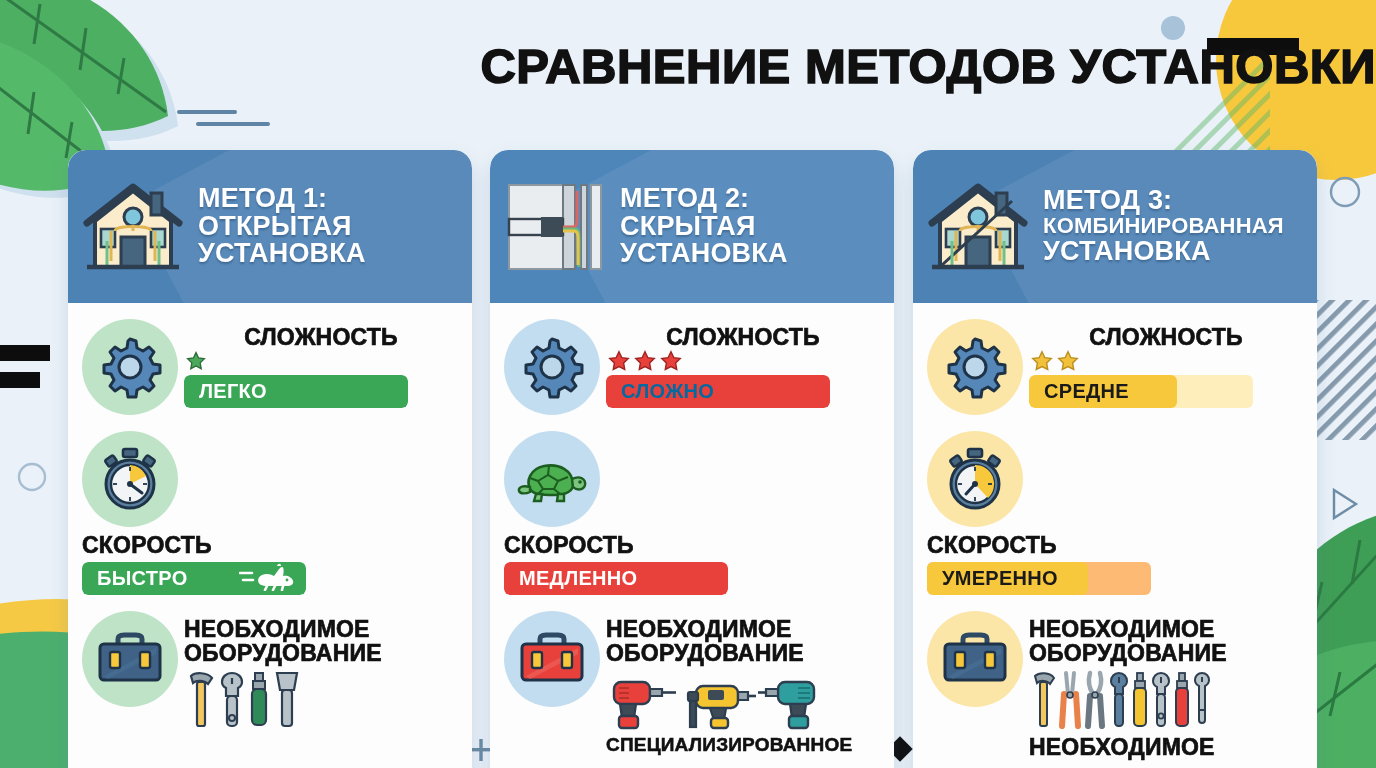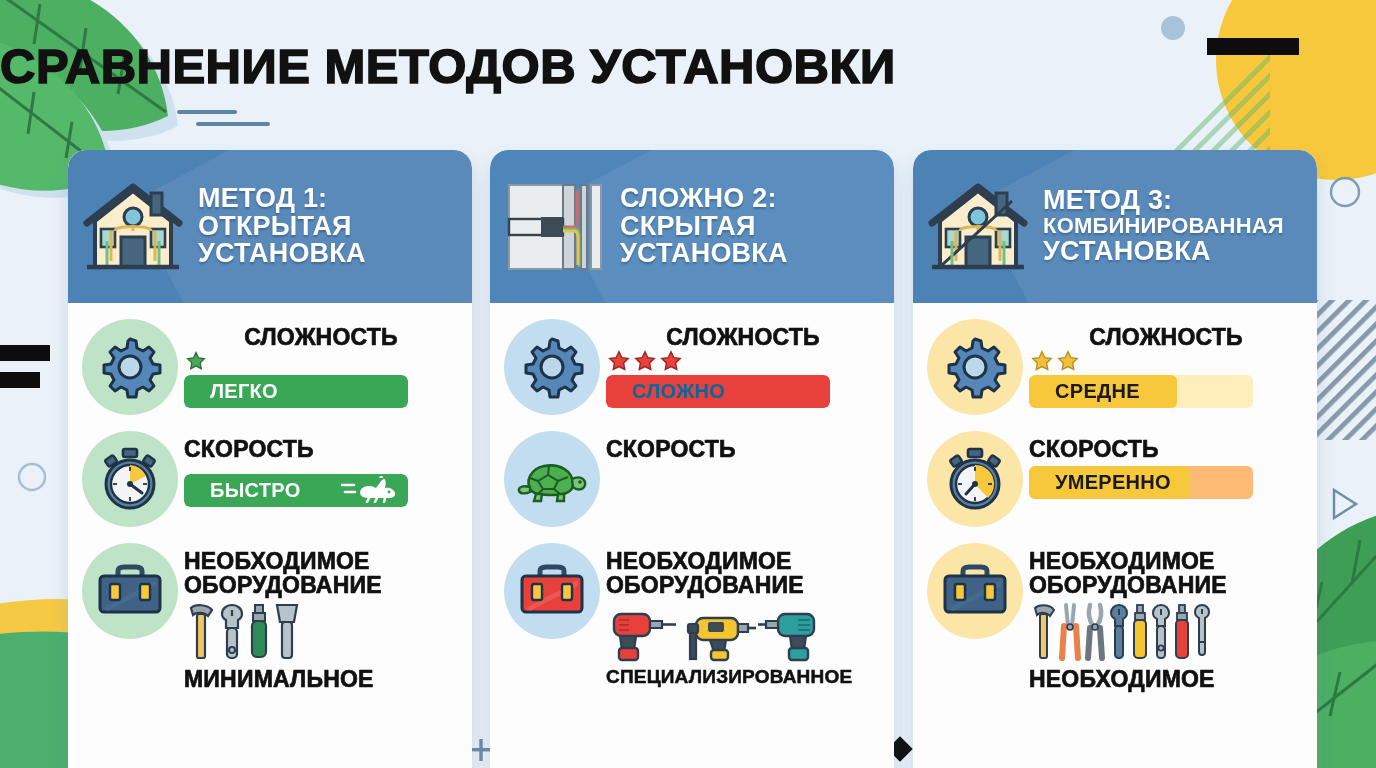--- a/index.html
+++ b/index.html
@@ -12,21 +12,21 @@
 
   
   .bg{position:absolute;inset:0;z-index:0;}
   .bg svg{position:absolute;top:0;left:0;}
 
   .blackbar{position:absolute;background:#0d0d0d;z-index:2;}
 
   
   .title{
     position:absolute;top:38px;left:0;width:100%;
-    text-align:left;z-index:6;
+    text-align:right;z-index:6;
     font-size:49px;font-weight:bold;letter-spacing:.5px;
     color:#111;
     font-family:"Liberation Sans", sans-serif;
     -webkit-text-stroke:1.6px #111;
   }
 
   
   .cards{position:absolute;top:150px;left:0;width:100%;height:580px;z-index:5;}
   .card{
     position:absolute;top:0;width:404px;height:645px;
@@ -61,41 +61,41 @@
   }
   .head-l1{font-size:27px;}
   .head-l2{font-size:27px;}
   .head-l2.small{font-size:22px;}
   .head-l3{font-size:27px;}
 
   
   .body{padding:14px 0 0 0;position:relative;height:419px;}
   .row{display:flex;align-items:flex-start;padding:0 14px;}
   .row.r1{margin-top:2px;text-align:center;}
-  .row.r2{margin-top:16px;}
+  .row.r2{margin-top:16px;flex-direction:column;}
   .row.r3{margin-top:16px;}
   .circ{
     flex:0 0 96px;width:96px;height:96px;border-radius:50%;
     display:flex;align-items:center;justify-content:center;
     margin-right:6px;
   }
   .rowtext{flex:1;padding-top:6px;}
   .lbl{
     font-size:23px;font-weight:bold;color:#111;letter-spacing:.2px;
     -webkit-text-stroke:.7px #111;line-height:1.05;
   }
   .stars{margin:1px 0 3px 2px;height:22px;display:flex;gap:4px;align-items:center;}
   .bar{
     position:relative;height:33px;border-radius:6px;overflow:hidden;
     display:flex;align-items:center;width:224px;
   }
   .bar .fill{position:absolute;left:0;top:0;bottom:0;border-radius:6px;}
   .bar .btxt{
     position:relative;z-index:3;font-size:20px;font-weight:bold;
-    padding-left:26px;letter-spacing:.3px;
+    padding-left:15px;letter-spacing:.3px;
   }
   .bar .bicon{position:absolute;right:9px;top:50%;transform:translateY(-50%);z-index:3;}
 
   .tools{margin:3px 0 0 2px;display:flex;align-items:flex-end;gap:3px;height:62px;}
   .footlbl{
     font-size:23px;font-weight:bold;color:#111;letter-spacing:.2px;
     -webkit-text-stroke:.7px #111;margin-top:4px;
   }
   .footlbl.small{font-size:19px;-webkit-text-stroke:.55px #111;}
 </style>
@@ -258,21 +258,21 @@
               <g stroke="#1f3348" stroke-width="1.8">
                 <line x1="33" y1="21" x2="33" y2="25"></line>
                   <line x1="33" y1="51" x2="33" y2="55"></line>
                 <line x1="16" y1="38" x2="20" y2="38"></line>
                   <line x1="46" y1="38" x2="50" y2="38"></line>
               </g>
             </svg>
           </div>
           <div class="rowtext">
             <div class="lbl">СКОРОСТЬ</div>
-            <div class="bar" style="margin-top:13px">
+            <div class="bar" style="margin-top:5px">
               <div class="fill" style="background:#3aa757;width:100%"></div>
               <span class="btxt" style="color:#ffffff">БЫСТРО</span>
               <span class="bicon">
                 <svg width="58" height="28" viewBox="0 0 58 28">
                   <g stroke="#ffffff" stroke-width="2.6" stroke-linecap="round">
                     <line x1="1" y1="10" x2="13" y2="10"></line>
                       <line x1="4" y1="17" x2="14" y2="17"></line>
                   </g>
                   <path d="M22 22 C18 20 18 14 23 12 C27 10 32 11 35 13 C38 9 41 4 43 4 C45 4 45 9 44 13 C48 12 53 14 54 18 C55 21 52 23 48 23 L26 23 Z" fill="#ffffff"></path>
                   <path d="M38 3 C39 0 42 0 42 3" fill="#ffffff"></path>
@@ -310,21 +310,20 @@
               <svg width="22" height="60" viewBox="0 0 22 60">
                 <rect x="7" y="3" width="8" height="8" fill="#9aa6ae" stroke="#2d3e50" stroke-width="2"></rect>
                 <rect x="5" y="11" width="12" height="8" fill="#9aa6ae" stroke="#2d3e50" stroke-width="2"></rect>
                 <rect x="4" y="19" width="14" height="36" rx="5" fill="#2e8b57" stroke="#2d3e50" stroke-width="2.2"></rect>
               </svg>
               <svg width="28" height="60" viewBox="0 0 28 60">
                 <path d="M4 3 L24 3 L21 20 L7 20 Z" fill="#b8c2c9" stroke="#2d3e50" stroke-width="2.2"></path>
                 <rect x="9" y="20" width="10" height="36" rx="3" fill="#b8c2c9" stroke="#2d3e50" stroke-width="2.2"></rect>
               </svg>
             </div>
-            <div class="footlbl">МИНИМАЛЬНОЕ</div>
           </div>
         </div>
       </div>
     </div>
 
     <div class="card c2">
       <div class="card-head">
         <div class="head-shade"></div>
         <div class="head-icon">
           <svg width="100" height="100" viewBox="0 0 100 100">
@@ -333,21 +332,21 @@
             <rect x="76" y="8" width="6" height="84" fill="#cdd5da" stroke="#6d7a84" stroke-width="2"></rect>
             <rect x="86" y="8" width="10" height="84" fill="#e9edf0" stroke="#8d98a0" stroke-width="2"></rect>
             <rect x="4" y="42" width="54" height="16" fill="#e9edf0" stroke="#36434d" stroke-width="2.4"></rect>
             <rect x="36" y="40" width="22" height="20" fill="#3d4b57"></rect>
             <path d="M58 50 L68 50 C72 50 72 46 72 40 L72 14" stroke="#d8675f" stroke-width="3" fill="none"></path>
             <path d="M58 52 L70 52 C74 52 74 56 74 62 L74 90" stroke="#6cb87a" stroke-width="3" fill="none"></path>
             <path d="M58 54 L69 54 C73 54 73 58 73 64 L73 88" stroke="#e8c34a" stroke-width="3" fill="none"></path>
           </svg>
         </div>
         <div class="head-text">
-          <div class="head-l1">СЛОЖНО 2:</div>
+          <div class="head-l1">МЕТОД 2:</div>
           <div class="head-l2">СКРЫТАЯ</div>
           <div class="head-l3">УСТАНОВКА</div>
         </div>
       </div>
 
       <div class="body">
         <div class="row r1">
           <div class="circ" style="background:#c3ddf0">
             <svg width="64" height="64" viewBox="0 0 64 64">
               <path d="M32 4 l6 2 1 7 6 3 6-4 5 5 -4 6 3 6 7 1 0 8 -7 1 -3 6 4 6 -5 5 -6-4 -6 3 -1 7 -8 0 -1-7 -6-3 -6 4 -5-5 4-6 -3-6 -7-1 0-8 7-1 3-6 -4-6 5-5 6 4 6-3 1-7z" fill="#5588b8" stroke="#1f3348" stroke-width="3" stroke-linejoin="round"></path>
@@ -380,20 +379,24 @@
               <path d="M14 36 C10 28 14 16 28 13 C44 10 56 18 57 30 C58 38 50 42 38 42 C26 42 18 42 14 36 Z" fill="#4caf50" stroke="#1b5e20" stroke-width="2.6"></path>
               <path d="M22 28 L32 22 L42 28 L38 36 L27 36 Z M32 22 L33 13 M42 28 L52 24 M38 36 L44 41 M27 36 L22 41 M22 28 L14 25" fill="none" stroke="#1b5e20" stroke-width="2"></path>
               <path d="M56 26 C64 22 70 26 69 32 C68 37 61 38 57 34 Z" fill="#7cc47f" stroke="#1b5e20" stroke-width="2.4"></path>
               <circle cx="64" cy="29" r="1.8" fill="#1b5e20"></circle>
               <path d="M14 34 C7 32 2 34 3 38 C4 41 10 41 14 39 Z" fill="#7cc47f" stroke="#1b5e20" stroke-width="2.4"></path>
               <path d="M20 41 L18 48 L25 48 L26 41 Z M42 41 L41 48 L48 48 L48 41 Z" fill="#7cc47f" stroke="#1b5e20" stroke-width="2.4"></path>
             </svg>
           </div>
           <div class="rowtext">
             <div class="lbl">СКОРОСТЬ</div>
+            <div class="bar" style="margin-top:5px">
+              <div class="fill" style="background:#e8413c;width:100%"></div>
+              <span class="btxt" style="color:#ffffff">МЕДЛЕННО</span>
+            </div>
           </div>
         </div>
 
         <div class="row r3">
           <div class="circ" style="background:#c3ddf0">
             <svg width="68" height="58" viewBox="0 0 68 58">
               <path d="M22 14 L22 9 C22 6 25 5 28 5 L40 5 C43 5 46 6 46 9 L46 14" fill="none" stroke="#2d4963" stroke-width="5" stroke-linecap="round"></path>
               <rect x="4" y="14" width="60" height="36" rx="4" fill="#e8413c" stroke="#1f3348" stroke-width="3"></rect>
               <path d="M8 46 L60 18 L60 24 L12 49 Z" fill="#f06a62" opacity=".55"></path>
               <rect x="14" y="22" width="10" height="16" rx="2" fill="#f8c83c" stroke="#1f3348" stroke-width="2.4"></rect>

